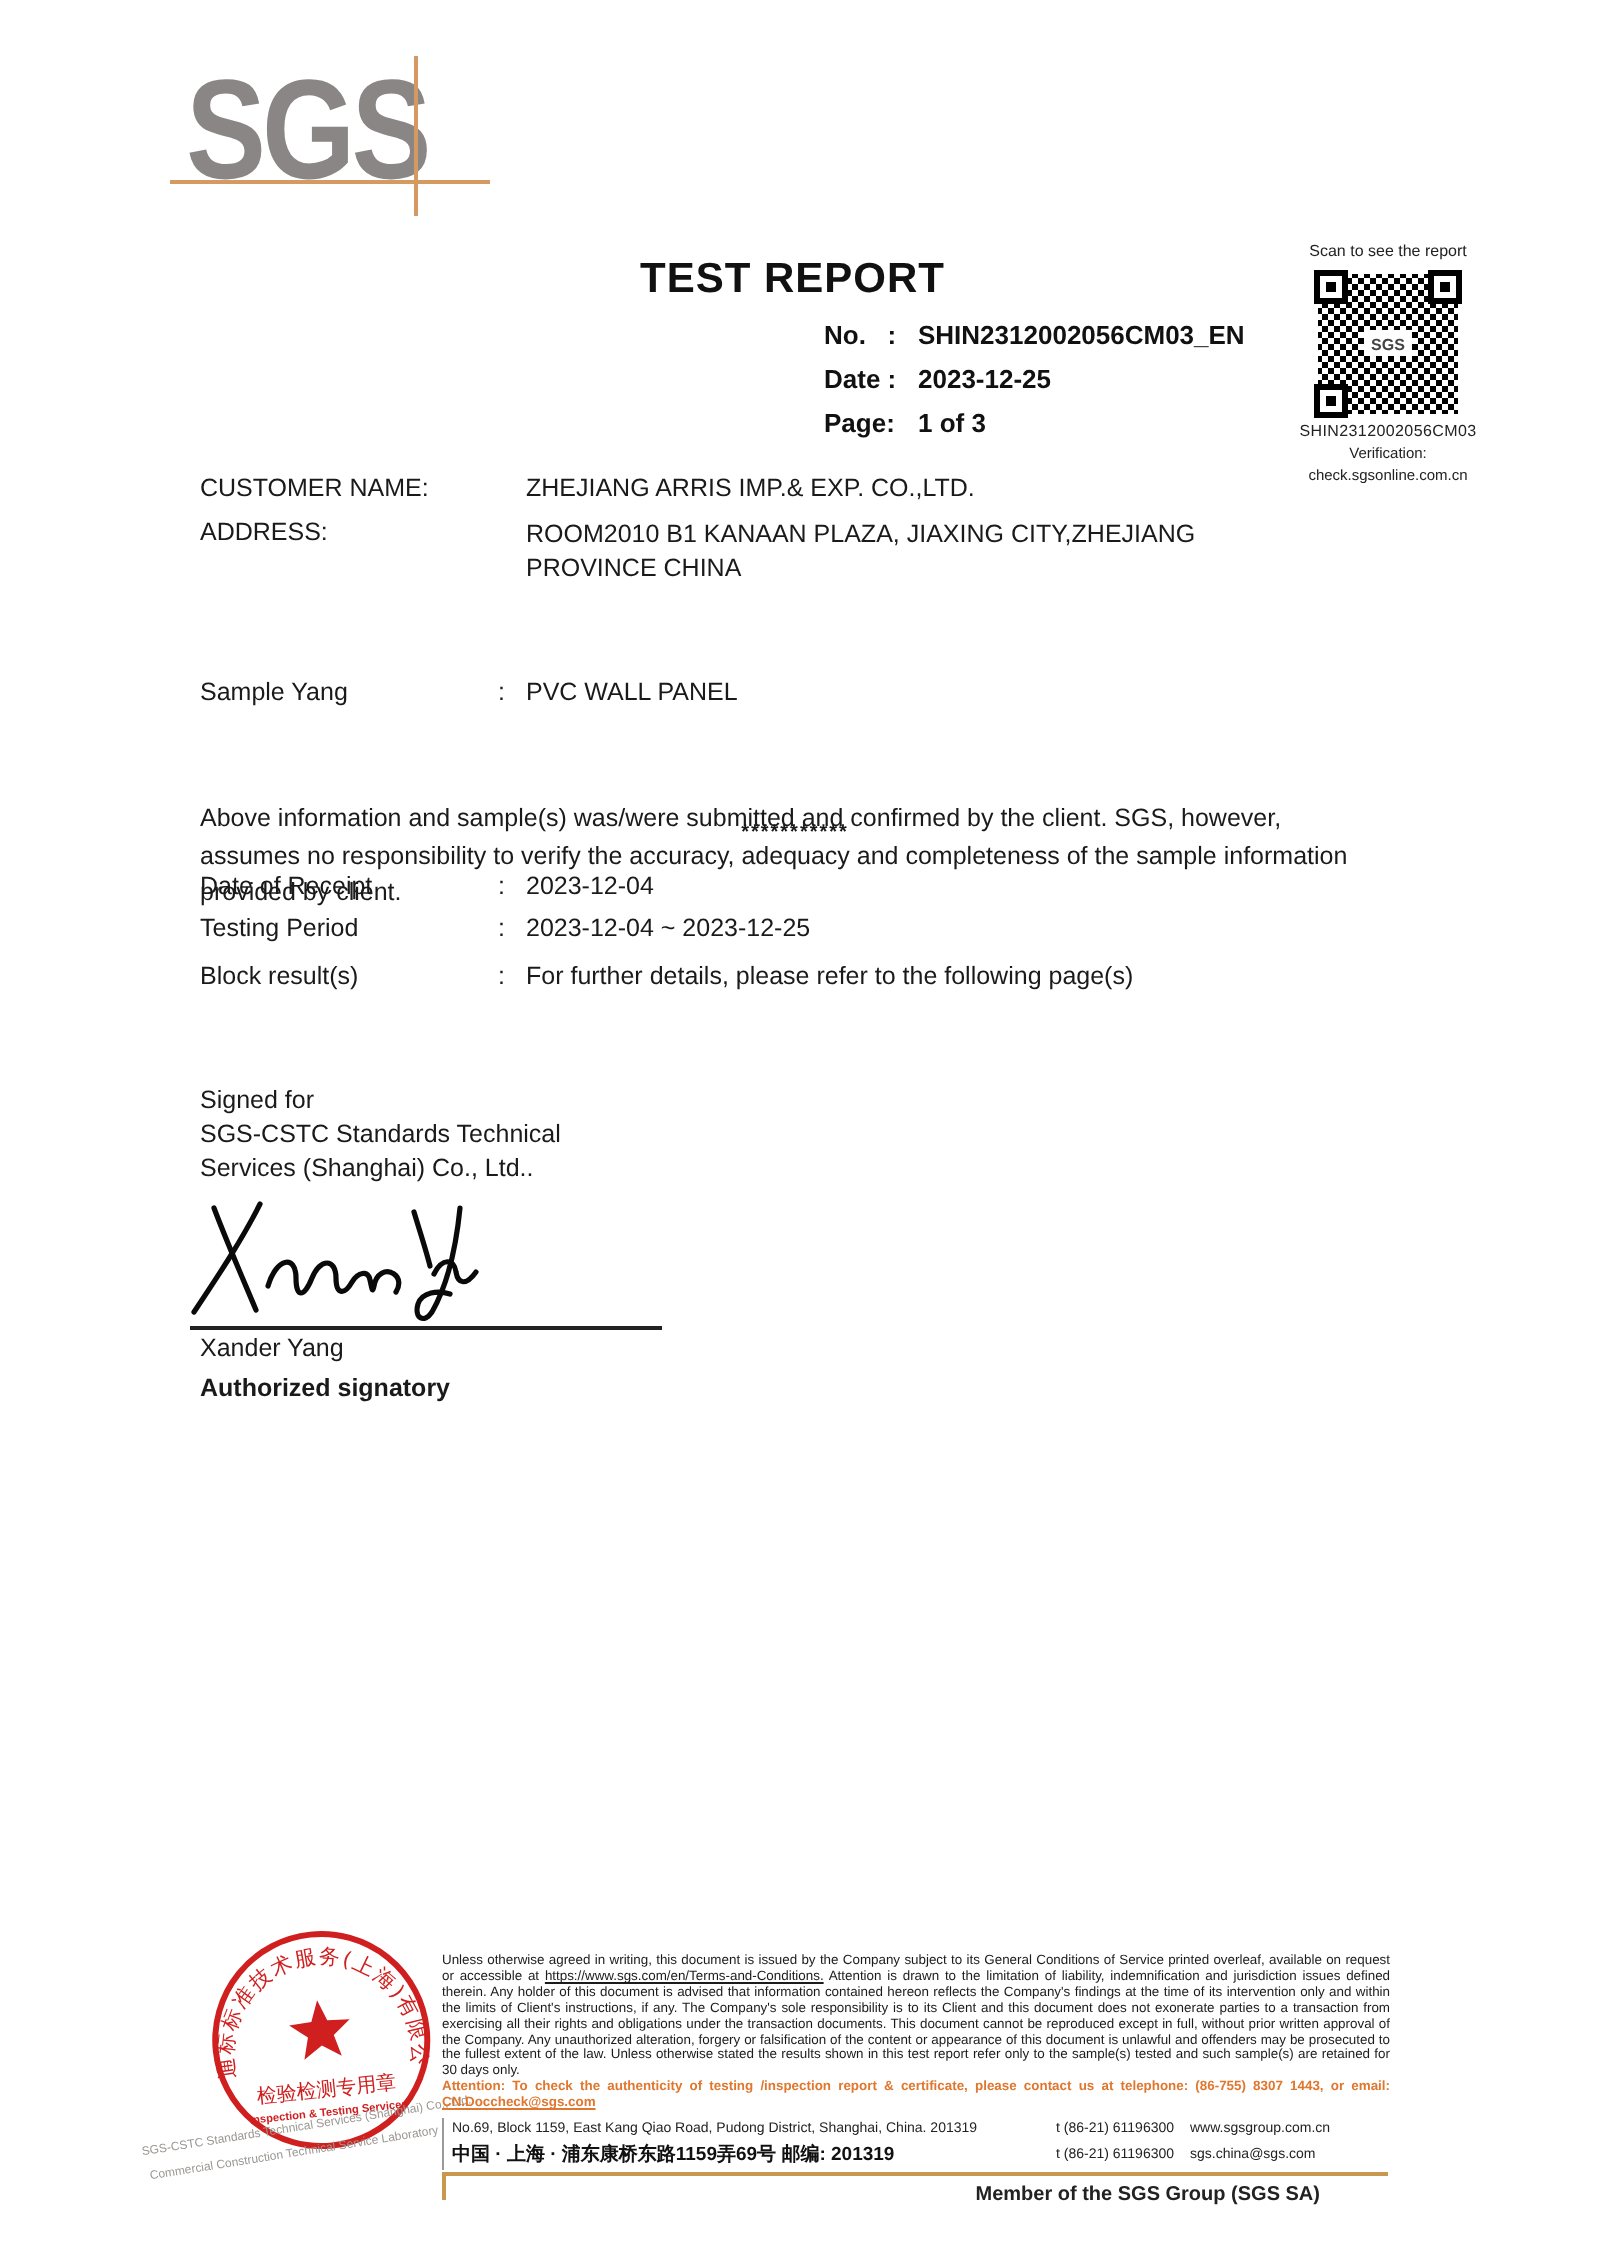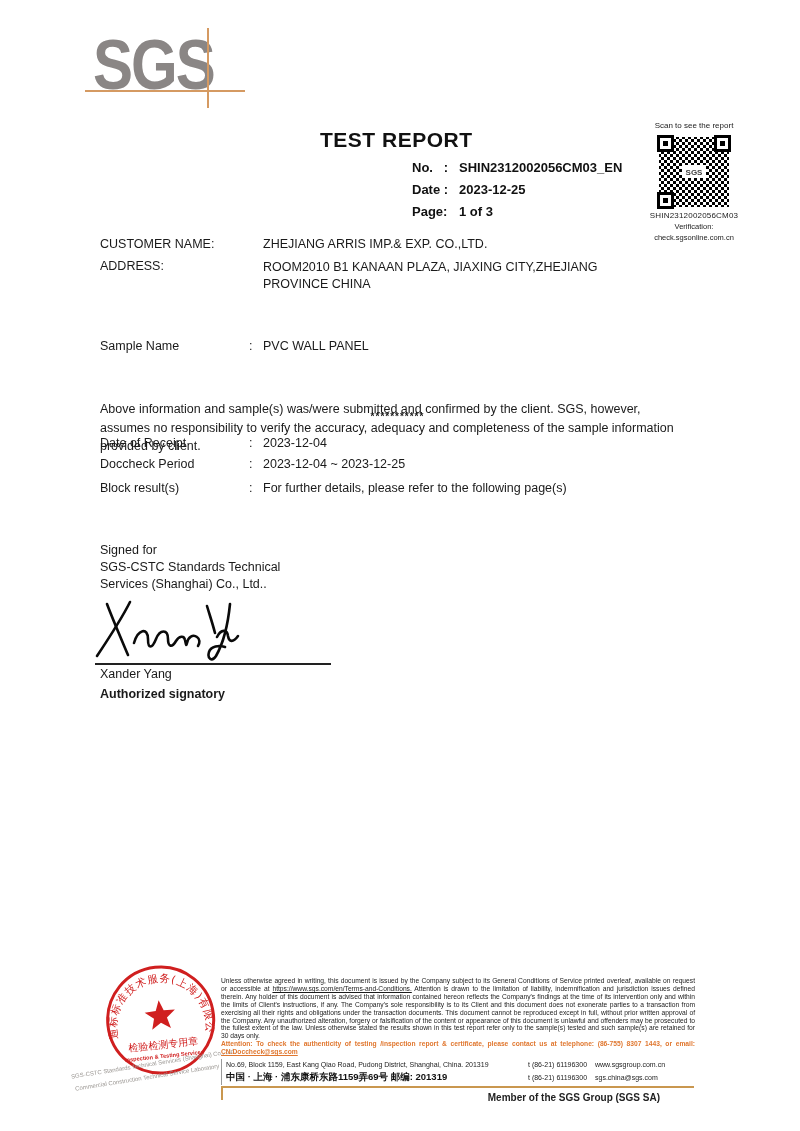--- a/index.html
+++ b/index.html
@@ -117,31 +117,31 @@
     <div class="qr-code-text">SHIN2312002056CM03</div>
     <div class="qr-verif">Verification:</div>
     <div class="qr-verif">check.sgsonline.com.cn</div>
   </div>
 
   <div class="lbl" style="top:237px">CUSTOMER NAME:</div>
   <div class="val" style="top:237px;width:420px">ZHEJIANG ARRIS IMP.&amp; EXP. CO.,LTD.</div>
   <div class="lbl" style="top:259px">ADDRESS:</div>
   <div class="val" style="top:259px;width:365px;line-height:17px">ROOM2010 B1 KANAAN PLAZA, JIAXING CITY,ZHEJIANG PROVINCE CHINA</div>
 
-  <div class="lbl" style="top:339px">Sample Name</div>
+  <div class="lbl" style="top:339px">Sample Yang</div>
   <div class="colon" style="top:339px">:</div>
   <div class="val" style="top:339px;width:420px">PVC WALL PANEL</div>
   <div class="para" style="top:359px">Above information and sample(s) was/were submitted and confirmed by the client. SGS, however, assumes no responsibility to verify the accuracy, adequacy and completeness of the sample information provided by client.</div>
   <div class="stars">***********</div>
 
   <div class="lbl" style="top:436px">Date of Receipt</div>
   <div class="colon" style="top:436px">:</div>
   <div class="val" style="top:436px">2023-12-04</div>
 
-  <div class="lbl" style="top:457px">Doccheck Period</div>
+  <div class="lbl" style="top:457px">Testing Period</div>
   <div class="colon" style="top:457px">:</div>
   <div class="val" style="top:457px">2023-12-04 ~ 2023-12-25</div>
 
   <div class="lbl" style="top:481px">Block result(s)</div>
   <div class="colon" style="top:481px">:</div>
   <div class="val" style="top:481px;width:432px">
     <div>For further details, please refer to the following page(s)</div>
   </div>
 
   <div class="signed-block">

